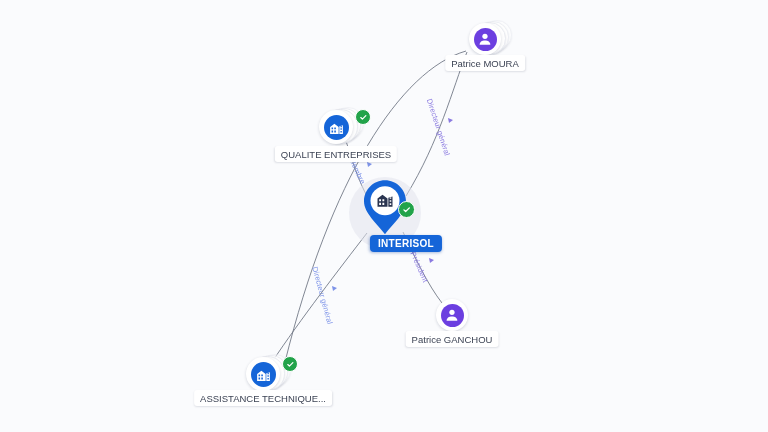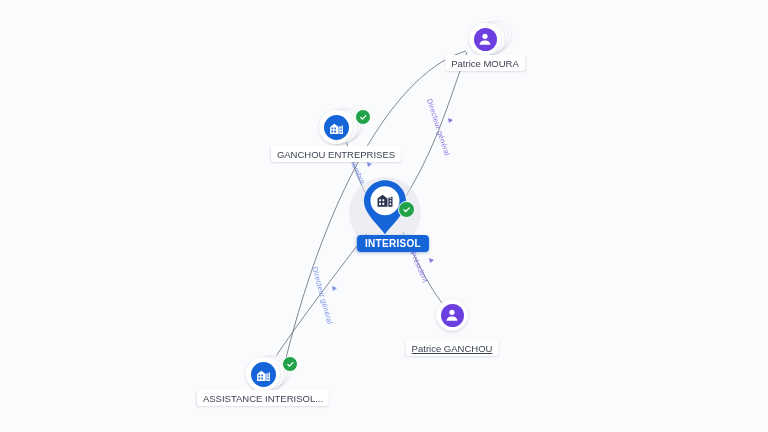--- a/index.html
+++ b/index.html
@@ -186,21 +186,21 @@
               <path fill="#2b3550" d="M16 21V10.4l5-1.5V21h-5zm1.6-2.1h1.9v-2.1h-1.9v2.1zm0-3.7h1.9v-2h-1.9v2zm0-3.6h1.9v-2l-1.9.6v1.4z"></path>
             </svg></div></div>
         <div style="position: absolute; left: 13px; top: -12px;">
           <div class="badge-check" style="width:15px;height:15px;">
             <svg width="9.3" height="9.3" viewBox="0 0 24 24">
               <path fill="none" stroke="#ffffff" stroke-width="3.4" stroke-linecap="round" stroke-linejoin="round" d="M5 12.6l4.4 4.4L19 7.4"></path>
             </svg>
           </div>
         </div>
       </div>
-      <div class="label-focus" style="left: 393px; top: 235px; z-index: 40;">INTERISOL</div>
+      <div class="label-focus" style="left: 406px; top: 235px; z-index: 40;">INTERISOL</div>
       <div class="node" style="left: 336px; top: 127px;">
         <div class="stack" style="width: 30.6px; height: 30.6px; left: -4.3px; top: -20.3px; opacity: 0.55; z-index: 0;"></div>
         <div class="stack" style="width: 32.3px; height: 32.3px; left: -9.15px; top: -19.15px; opacity: 0.75; z-index: 1;"></div>
         <div class="stack" style="width: 33.66px; height: 33.66px; left: -13.33px; top: -18.33px; opacity: 0.92; z-index: 2;"></div>
         <div class="node-hit" style="left: 0px; top: 0px; width: 34px; height: 34px; z-index: 5;">
           <div class="co-circle" style="width: 34px; height: 34px;">
             <div class="co-disc" style="width: 25px; height: 25px; background: rgb(21, 101, 216);">
               <svg width="17" height="17" viewBox="0 0 24 24">
                 <path fill="#ffffff" d="M3 21V11.2L9 6.8l6 4.4V21H3zm2-2h2.2v-2.6H5V19zm3.9 0h2.2v-2.6H8.9V19zm-3.9-4.4h2.2V12H5v2.6zm3.9 0h2.2V12H8.9v2.6z"></path>
                 <path fill="#ffffff" d="M16 21V10.4l5-1.5V21h-5zm1.6-2.1h1.9v-2.1h-1.9v2.1zm0-3.7h1.9v-2h-1.9v2zm0-3.6h1.9v-2l-1.9.6v1.4z"></path>
@@ -209,21 +209,21 @@
           </div>
           <div style="position: absolute; right: -2px; top: -1px;">
             <div class="badge-check" style="width:14px;height:14px;">
               <svg width="8.68" height="8.68" viewBox="0 0 24 24">
                 <path fill="none" stroke="#ffffff" stroke-width="3.4" stroke-linecap="round" stroke-linejoin="round" d="M5 12.6l4.4 4.4L19 7.4"></path>
               </svg>
             </div>
           </div>
         </div>
       </div>
-      <div class="label-plain" style="left: 336px; top: 146px; z-index: 20;">GANCHOU ENTREPRISES</div>
+      <div class="label-plain" style="left: 336px; top: 146px; z-index: 20;">QUALITE ENTREPRISES</div>
       <div class="node" style="left: 263px; top: 374px;">
         <div class="stack" style="width: 30.6px; height: 30.6px; left: -4.3px; top: -20.3px; opacity: 0.55; z-index: 0;"></div>
         <div class="stack" style="width: 32.3px; height: 32.3px; left: -9.15px; top: -19.15px; opacity: 0.75; z-index: 1;"></div>
         <div class="stack" style="width: 33.66px; height: 33.66px; left: -13.33px; top: -18.33px; opacity: 0.92; z-index: 2;"></div>
         <div class="node-hit" style="left: 0px; top: 0px; width: 34px; height: 34px; z-index: 5;">
           <div class="co-circle" style="width: 34px; height: 34px;">
             <div class="co-disc" style="width: 25px; height: 25px; background: rgb(21, 101, 216);">
               <svg width="17" height="17" viewBox="0 0 24 24">
                 <path fill="#ffffff" d="M3 21V11.2L9 6.8l6 4.4V21H3zm2-2h2.2v-2.6H5V19zm3.9 0h2.2v-2.6H8.9V19zm-3.9-4.4h2.2V12H5v2.6zm3.9 0h2.2V12H8.9v2.6z"></path>
                 <path fill="#ffffff" d="M16 21V10.4l5-1.5V21h-5zm1.6-2.1h1.9v-2.1h-1.9v2.1zm0-3.7h1.9v-2h-1.9v2zm0-3.6h1.9v-2l-1.9.6v1.4z"></path>
@@ -232,21 +232,21 @@
           </div>
           <div style="position: absolute; right: -2px; top: -1px;">
             <div class="badge-check" style="width:14px;height:14px;">
               <svg width="8.68" height="8.68" viewBox="0 0 24 24">
                 <path fill="none" stroke="#ffffff" stroke-width="3.4" stroke-linecap="round" stroke-linejoin="round" d="M5 12.6l4.4 4.4L19 7.4"></path>
               </svg>
             </div>
           </div>
         </div>
       </div>
-      <div class="label-plain" style="left: 263px; top: 390px; z-index: 20;">ASSISTANCE INTERISOL...</div>
+      <div class="label-plain" style="left: 263px; top: 390px; z-index: 20;">ASSISTANCE TECHNIQUE...</div>
       <div class="node" style="left: 485px; top: 39px;">
         <div class="stack" style="width: 28.8px; height: 28.8px; left: -3.4px; top: -19.4px; opacity: 0.55; z-index: 0;"></div>
         <div class="stack" style="width: 30.4px; height: 30.4px; left: -8.2px; top: -18.2px; opacity: 0.75; z-index: 1;"></div>
         <div class="stack" style="width: 31.68px; height: 31.68px; left: -12.34px; top: -17.34px; opacity: 0.92; z-index: 2;"></div>
         <div class="node-hit" style="left: 0px; top: 0px; width: 32px; height: 32px; z-index: 5;">
           <div class="pe-circle" style="width: 32px; height: 32px;">
             <div class="pe-disc" style="width: 23px; height: 23px; background: rgb(108, 63, 224);">
               <svg width="17.94" height="17.94" viewBox="0 0 24 24">
                 <circle cx="12" cy="8.4" r="3.5" fill="#ffffff"></circle>
                 <path fill="#ffffff" d="M4.8 19.6c0-3.6 3.2-5.6 7.2-5.6s7.2 2 7.2 5.6H4.8z"></path>
@@ -261,16 +261,16 @@
           <div class="pe-circle" style="width: 32px; height: 32px;">
             <div class="pe-disc" style="width: 23px; height: 23px; background: rgb(108, 63, 224);">
               <svg width="17.94" height="17.94" viewBox="0 0 24 24">
                 <circle cx="12" cy="8.4" r="3.5" fill="#ffffff"></circle>
                 <path fill="#ffffff" d="M4.8 19.6c0-3.6 3.2-5.6 7.2-5.6s7.2 2 7.2 5.6H4.8z"></path>
               </svg>
             </div>
           </div>
         </div>
       </div>
-      <div class="label-plain" style="left: 452px; top: 340px; z-index: 20; text-decoration: underline;">Patrice GANCHOU</div>
+      <div class="label-plain" style="left: 452px; top: 331px; z-index: 20;">Patrice GANCHOU</div>
     </div>
 
 </div>
 
 </body></html>

